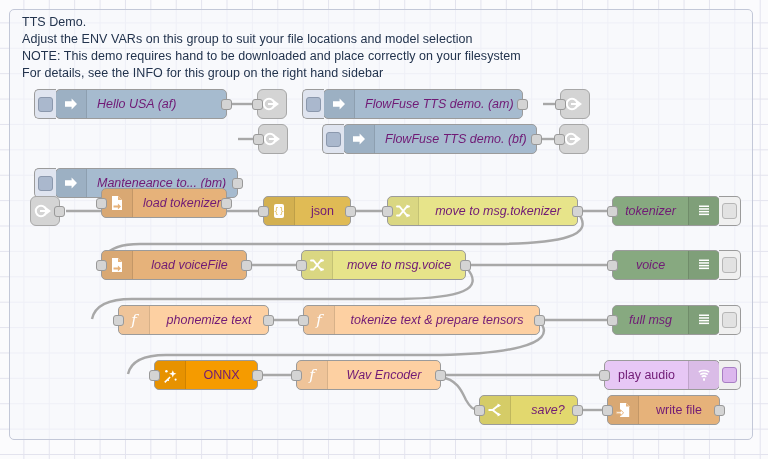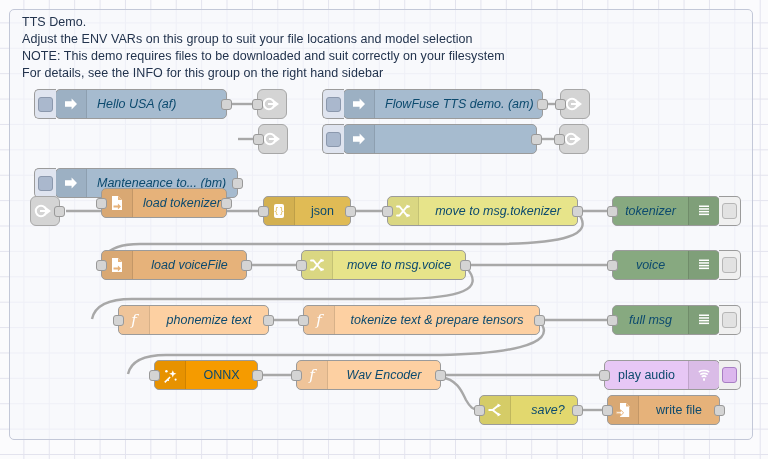--- a/index.html
+++ b/index.html
@@ -68,21 +68,21 @@
     justify-content: center;
   }
   .node .lbl {
     flex: 1 1 auto;
     display: flex;
     align-items: center;
     justify-content: center;
     padding: 0 10px;
     font-size: 12.5px;
     font-style: italic;
-    color: #0c4a6e;
+    color: #701a75;
     white-space: nowrap;
   }
   .node .lbl.plain { font-style: normal; }
   .node.lbl-left .lbl { justify-content: flex-start; }
   
   .port {
     position: absolute;
     width: 11px;
     height: 11px;
     box-sizing: border-box;
@@ -166,21 +166,21 @@
   svg { display: block; }
 </style>
 </head>
 <body>
 
 <div id="canvas">
 
   <div id="group-box"></div>
   <div id="group-label">TTS Demo.
 Adjust the ENV VARs on this group to suit your file locations and model selection
-NOTE: This demo requires files to be downloaded and suit correctly on your filesystem
+NOTE: This demo requires hand to be downloaded and place correctly on your filesystem
 For details, see the INFO for this group on the right hand sidebar</div>
 
   <svg id="wires">
     <g fill="none" stroke="#a8a8a8" stroke-width="2.4">
 
       <path d="M227,104 C240,104 245,104 257,104"></path>
       <path d="M238,139 C248,139 250,139 258,139"></path>
       <path d="M543,104 C552,104 553,104 560,104"></path>
       <path d="M537,139 C548,139 550,139 559,139"></path>
 
@@ -228,21 +228,21 @@
       </div>
     <div class="ico">
       <svg width="18" height="18" viewBox="0 0 18 18">
           <path d="M3 6.2h6.6V3.4L15 9l-5.4 5.6v-2.8H3z" fill="#fff"></path>
         </svg>
     </div>
     <div class="lbl">Manteneance to... (bm)</div>
     <div class="port out"></div>
   </div>
 
-  <div class="node c-inject lbl-left" style="left:343px; top:89px; width:200px;">
+  <div class="node c-inject lbl-left" style="left:323px; top:89px; width:200px;">
     <div class="inj-btn">
         <i></i>
       </div>
     <div class="ico">
       <svg width="18" height="18" viewBox="0 0 18 18">
           <path d="M3 6.2h6.6V3.4L15 9l-5.4 5.6v-2.8H3z" fill="#fff"></path>
         </svg>
     </div>
     <div class="lbl">FlowFuse TTS demo. (am)</div>
     <div class="port out"></div>
@@ -250,20 +250,21 @@
 
   <div class="node c-inject lbl-left" style="left:343px; top:124px; width:194px;">
     <div class="inj-btn">
         <i></i>
       </div>
     <div class="ico">
       <svg width="18" height="18" viewBox="0 0 18 18">
           <path d="M3 6.2h6.6V3.4L15 9l-5.4 5.6v-2.8H3z" fill="#fff"></path>
         </svg>
     </div>
+    <div class="lbl">FlowFuse TTS demo. (bf)</div>
     <div class="port out"></div>
   </div>
 
   <div class="linknode" style="left:257px; top:89px;">
     <div class="port in"></div>
     <svg width="22" height="22" viewBox="0 0 22 22">
       <circle cx="8" cy="11" r="5.2" fill="none" stroke="#fff" stroke-width="2"></circle>
       <path d="M7 11h9" stroke="#fff" stroke-width="2"></path>
       <path d="M12 6.5l6 4.5-6 4.5z" fill="#fff"></path>
     </svg>

